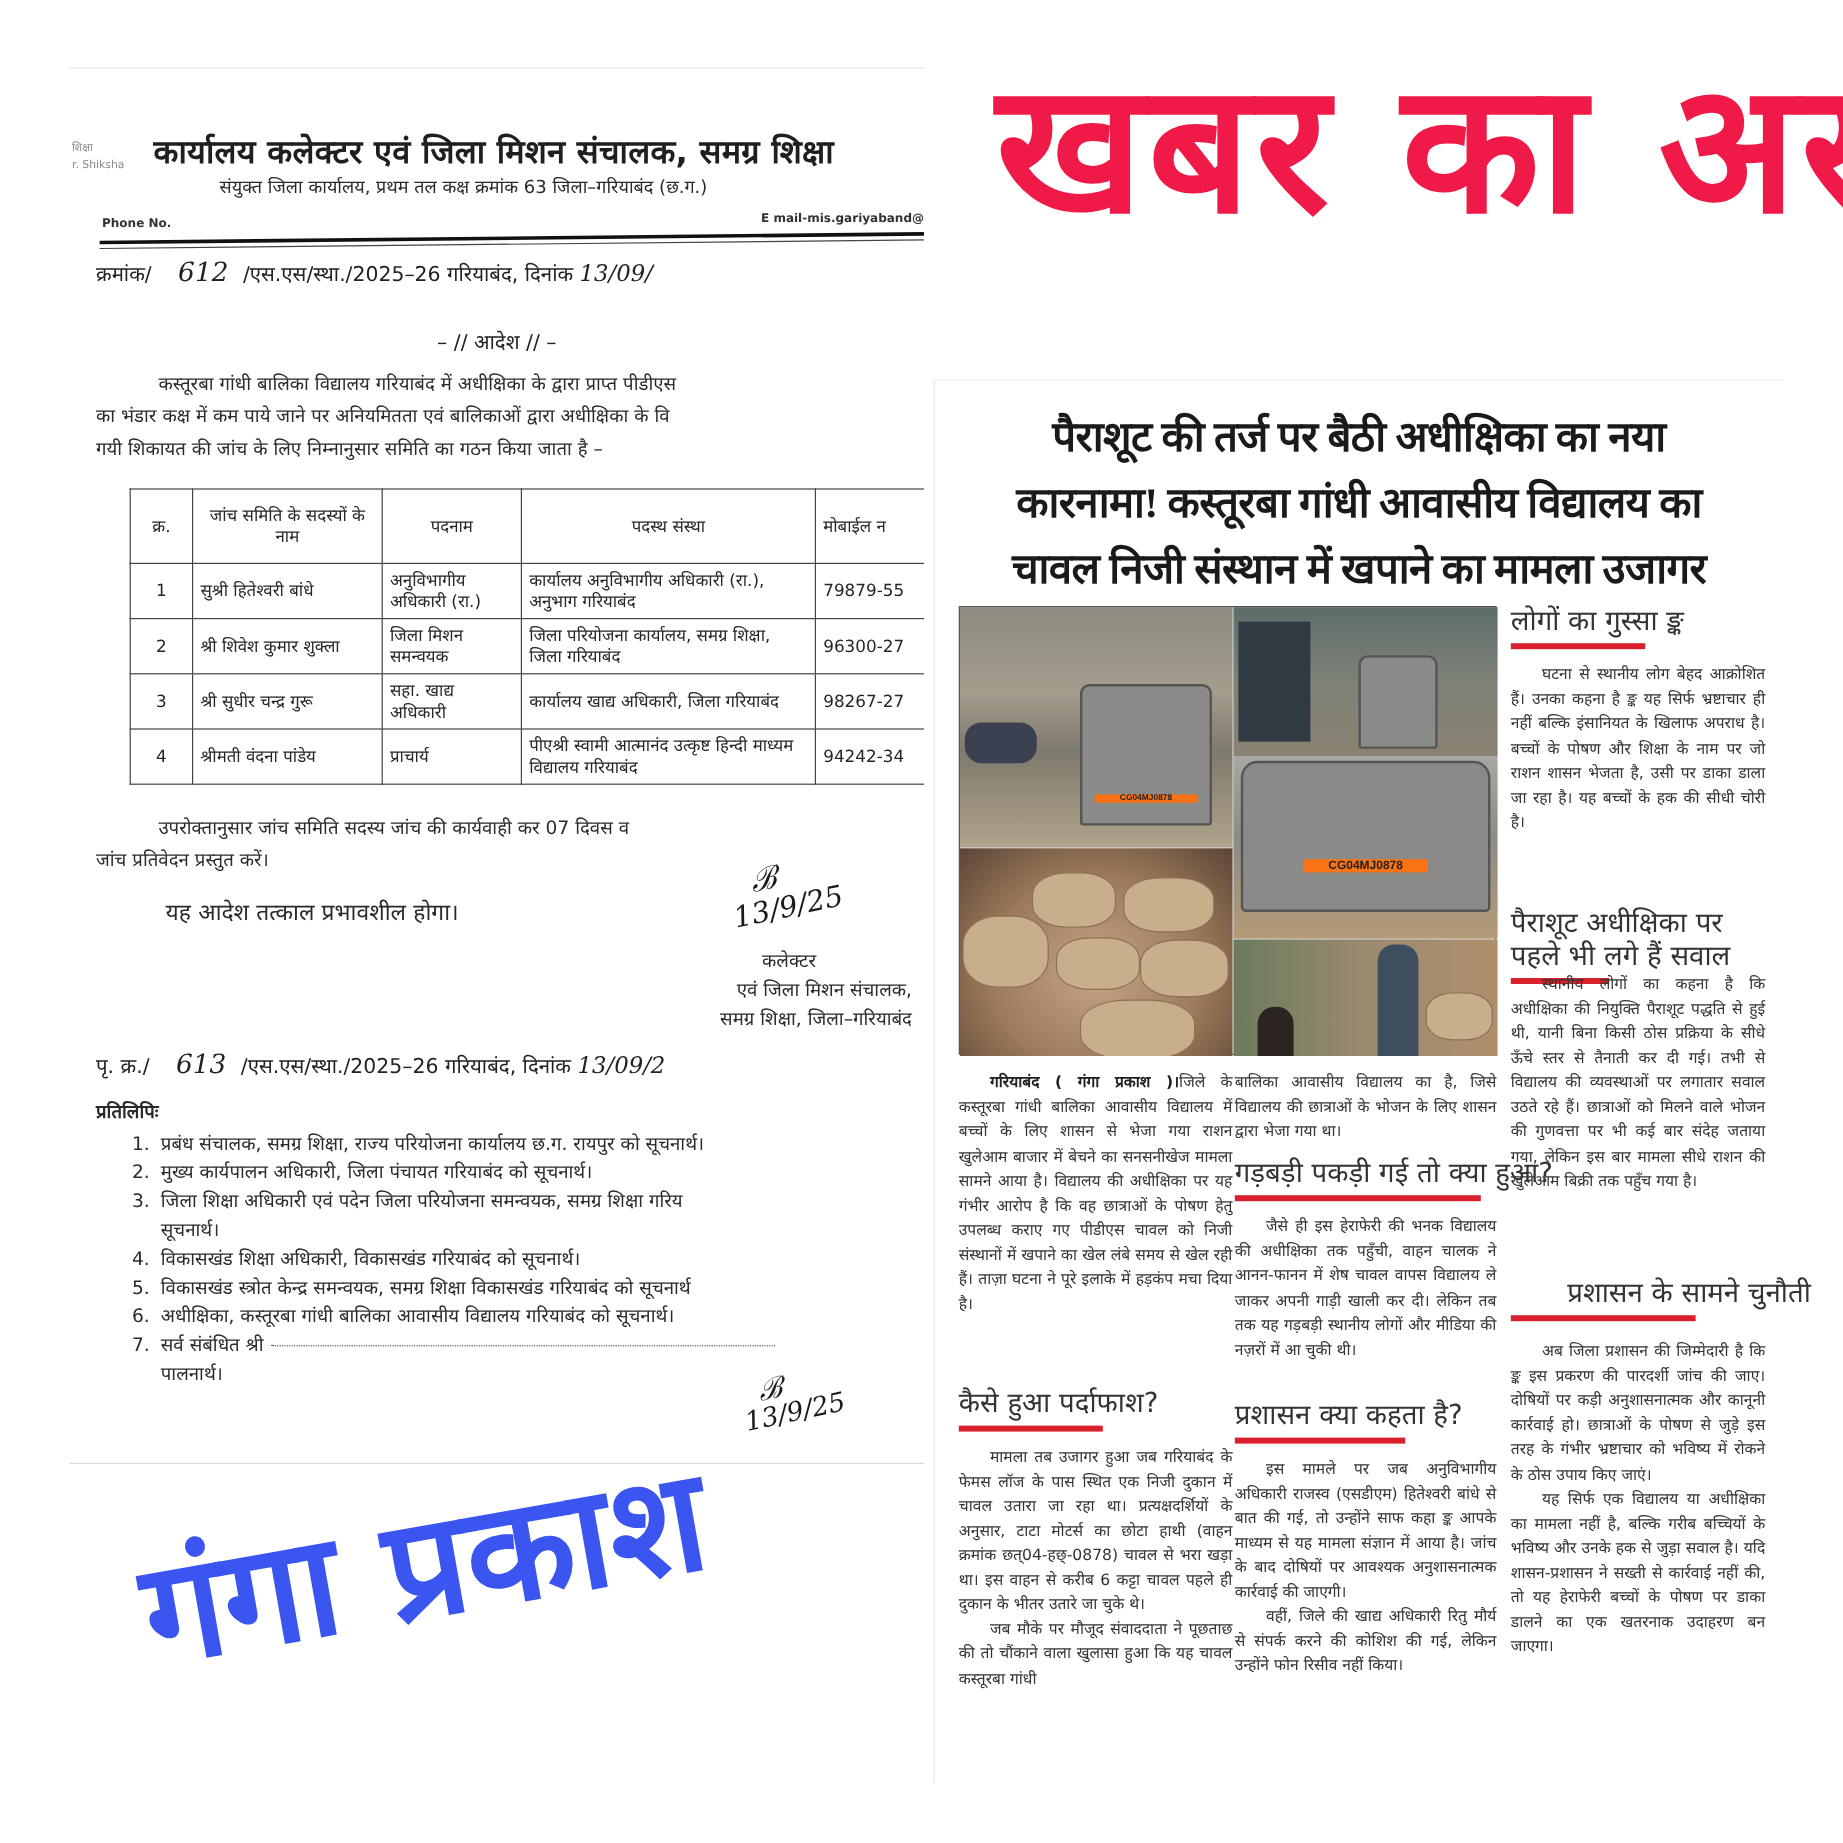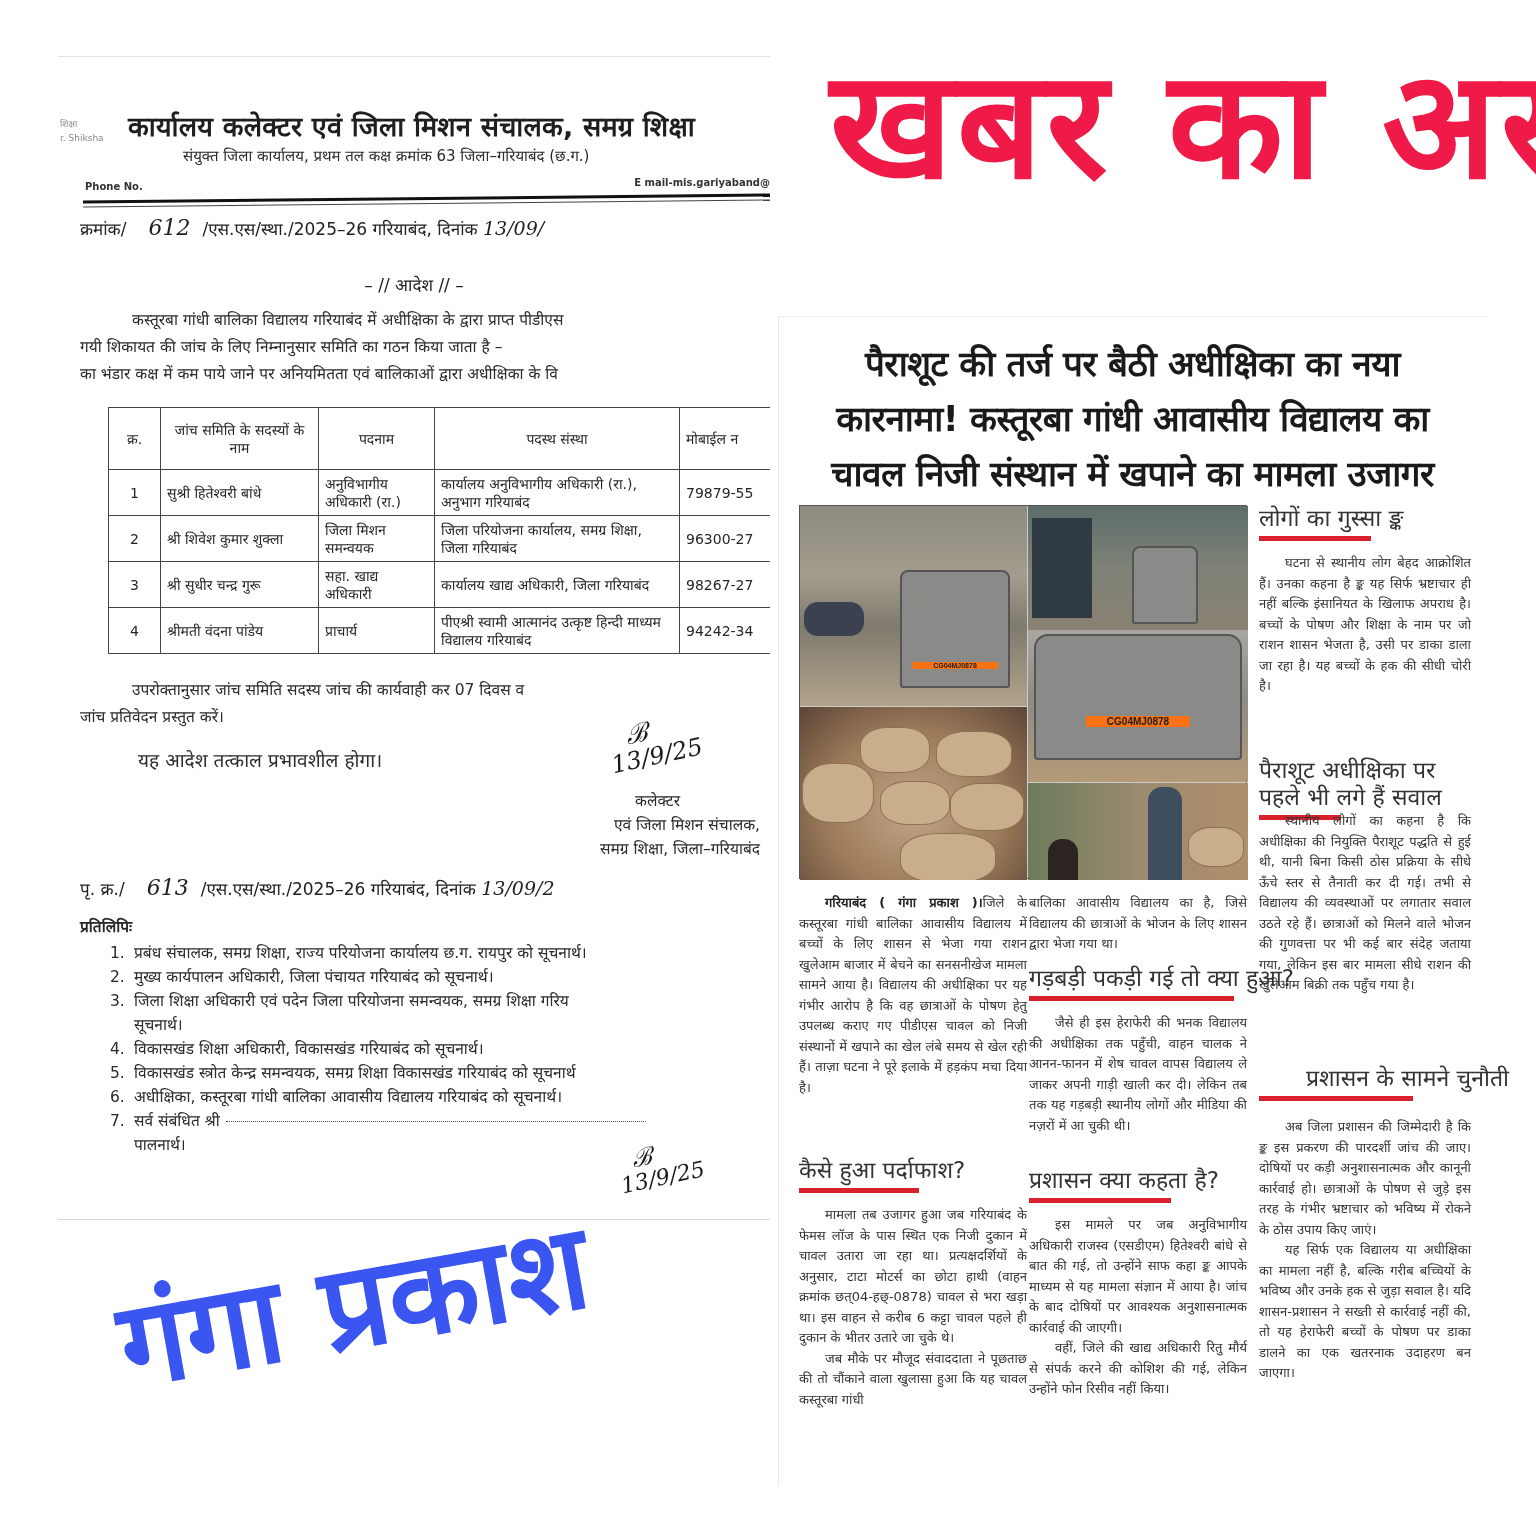--- a/index.html
+++ b/index.html
@@ -70,21 +70,21 @@
     font-size: 150px; line-height: 190px; font-weight: bold; color: #f01a48; letter-spacing: 4px; white-space: nowrap; }
 
   
   .brand-title { position: absolute; left: 120px; top: 1262px; font-size: 118px; font-weight: bold; color: #3a55f0;
     transform: rotate(-10deg); transform-origin: left center; white-space: nowrap; }
 
   
   .news-clip { position: absolute; left: 778px; top: 316px; width: 708px; height: 1170px; background: #fff;
     border-left: 1px solid #e6e6e6; border-top: 1px solid #eeeeee; }
   .news-headline { position: absolute; left: 0; width: 100%; top: 20px; text-align: center;
-    font-size: 35px; line-height: 55px; font-weight: bold; color: #1a1a1a; letter-spacing: -0.5px; }
+    font-size: 35px; line-height: 55px; font-weight: bold; color: #1a1a1a; letter-spacing: -0.5px; font-family: Liberation Serif, serif; }
 
   .photo-grid { position: absolute; left: 20px; top: 188px; width: 448px; height: 374px; border: 1px solid #555; background: #ccc; }
   .photo { position: absolute; overflow: hidden; }
   .ph-1 { left: 0; top: 0; width: 227px; height: 200px; background: linear-gradient(180deg,#8d8b80 0%,#a49d8e 35%,#7f7a6e 60%,#b0a38a 100%); }
   .ph-2 { left: 228px; top: 0; width: 220px; height: 124px; background: linear-gradient(180deg,#5d6d6a 0%,#7e8277 50%,#8a8273 100%); }
   .ph-3 { left: 228px; top: 124px; width: 220px; height: 152px; background: linear-gradient(180deg,#a9a7a2 0%,#8e8b86 45%,#b49a76 100%); }
   .ph-4 { left: 0; top: 201px; width: 227px; height: 173px; background: radial-gradient(ellipse at 50% 60%,#c4a586 0%,#9c7a5a 55%,#5b4536 100%); }
   .ph-5 { left: 228px; top: 277px; width: 220px; height: 97px; background: linear-gradient(90deg,#6d7b5c 0%,#9b8a6f 50%,#b08f6b 100%); }
   .truck { position: absolute; background: #8a8a88; border-radius: 8px 8px 3px 3px; border: 2px solid #555; }
   .truck .plate { position: absolute; left: 50%; transform: translateX(-50%); background: #f97316; color: #222;
@@ -138,22 +138,22 @@
 
   <div class="ref-line ref-1">
     <span>क्रमांक/</span><span class="hand">612</span><span>/एस.एस/स्था./2025–26   गरियाबंद,  दिनांक</span>
     <span class="date-hand">13/09/</span>
   </div>
 
   <div class="order-heading">– // आदेश // –</div>
 
   <div class="para para-intro">
     <div class="indent">कस्तूरबा गांधी बालिका विद्यालय गरियाबंद में अधीक्षिका के द्वारा प्राप्त पीडीएस</div>
+    <div>का भंडार कक्ष में कम पाये जाने पर अनियमितता एवं बालिकाओं द्वारा अधीक्षिका के वि</div>
     <div>गयी शिकायत की जांच के लिए निम्नानुसार समिति का गठन किया जाता है –</div>
-    <div>का भंडार कक्ष में कम पाये जाने पर अनियमितता एवं बालिकाओं द्वारा अधीक्षिका के वि</div>
   </div>
 
   <table class="committee-table">
     <colgroup>
         <col class="c1">
         <col class="c2">
         <col class="c3">
         <col class="c4">
         <col>
       </colgroup>

